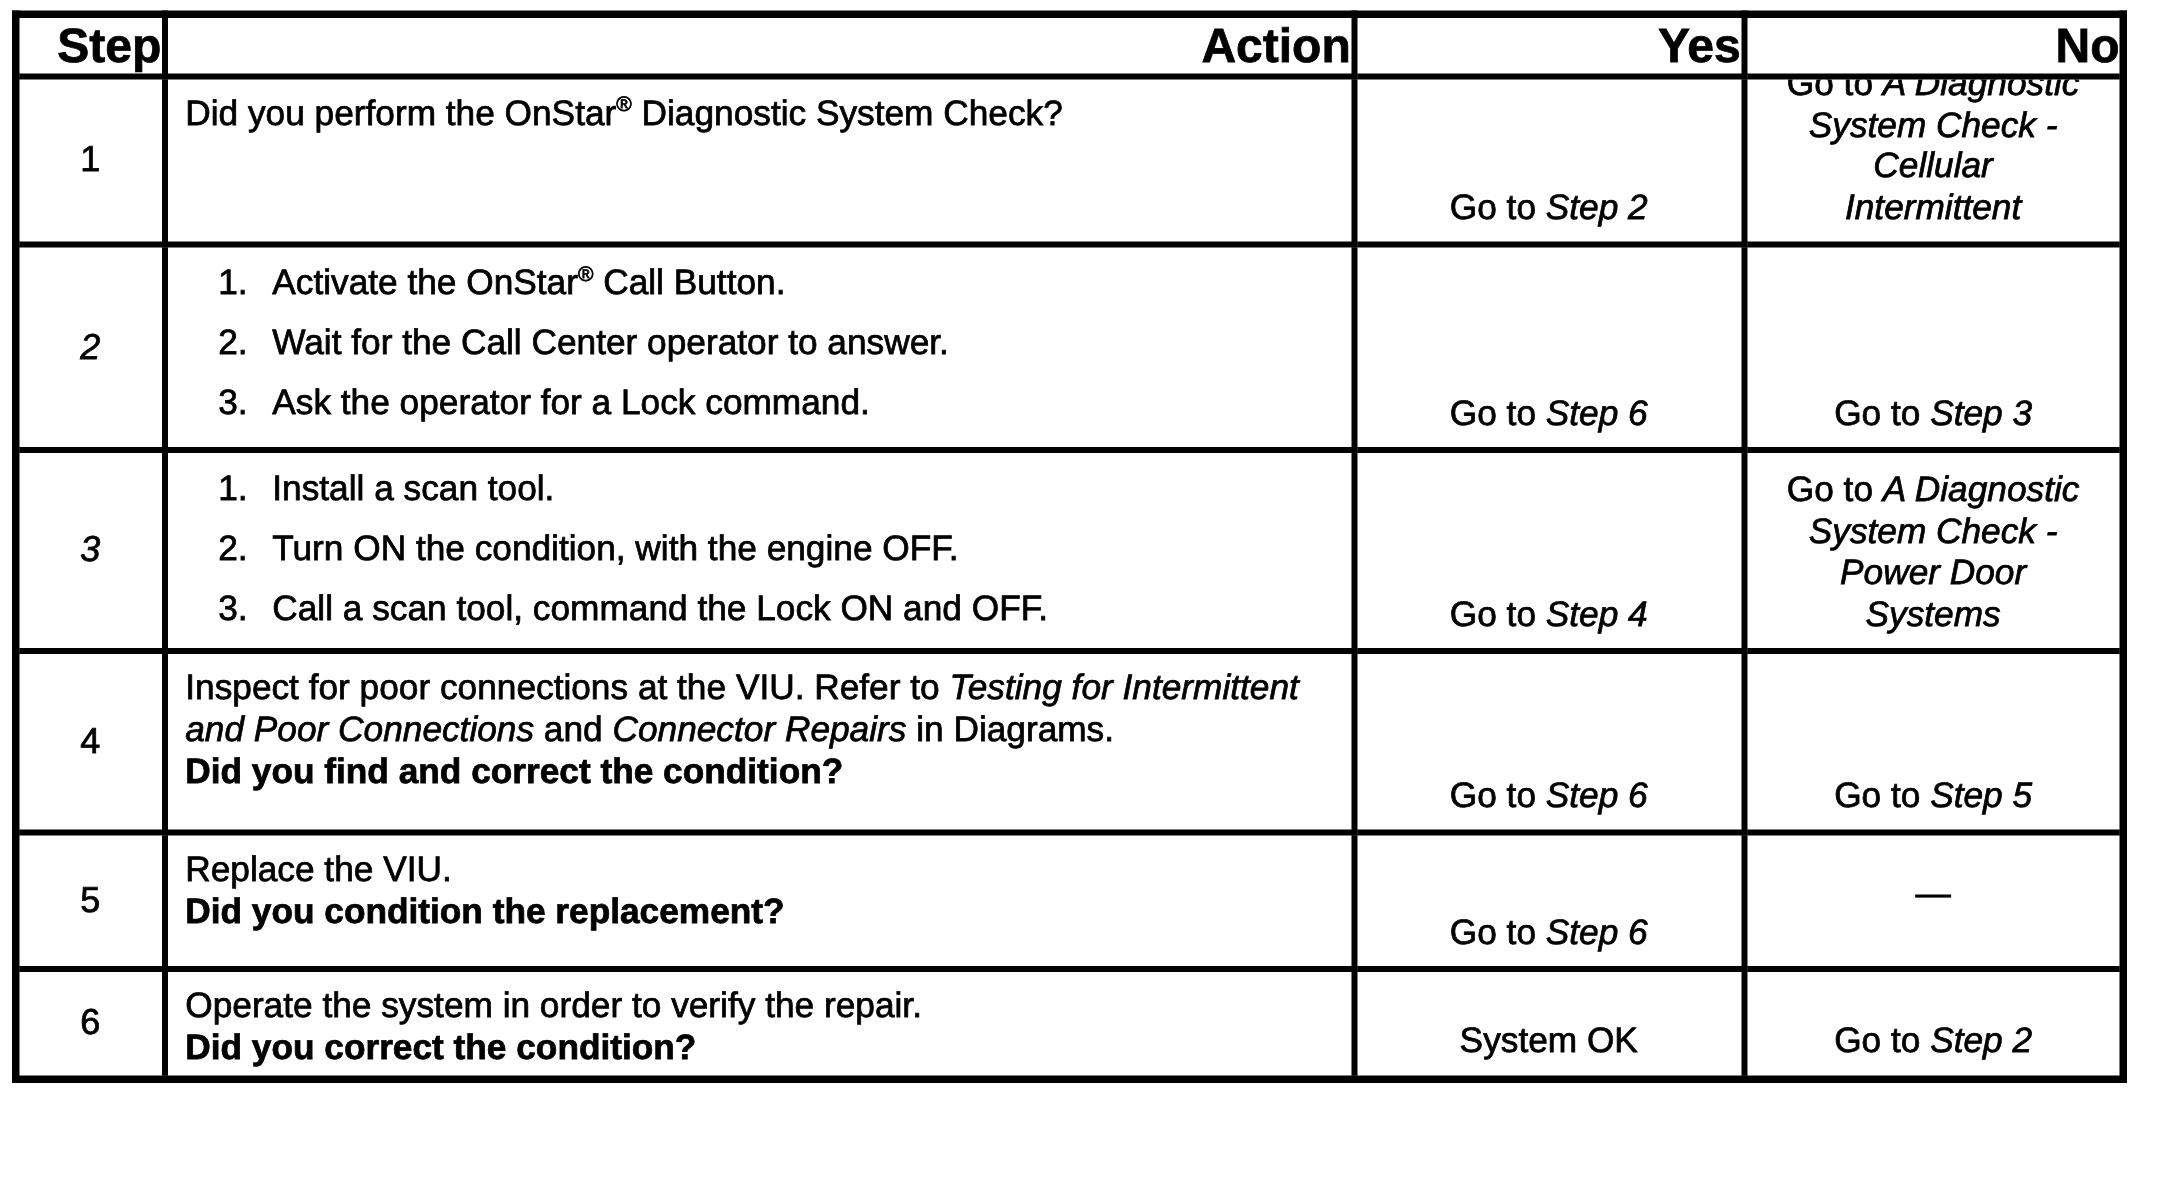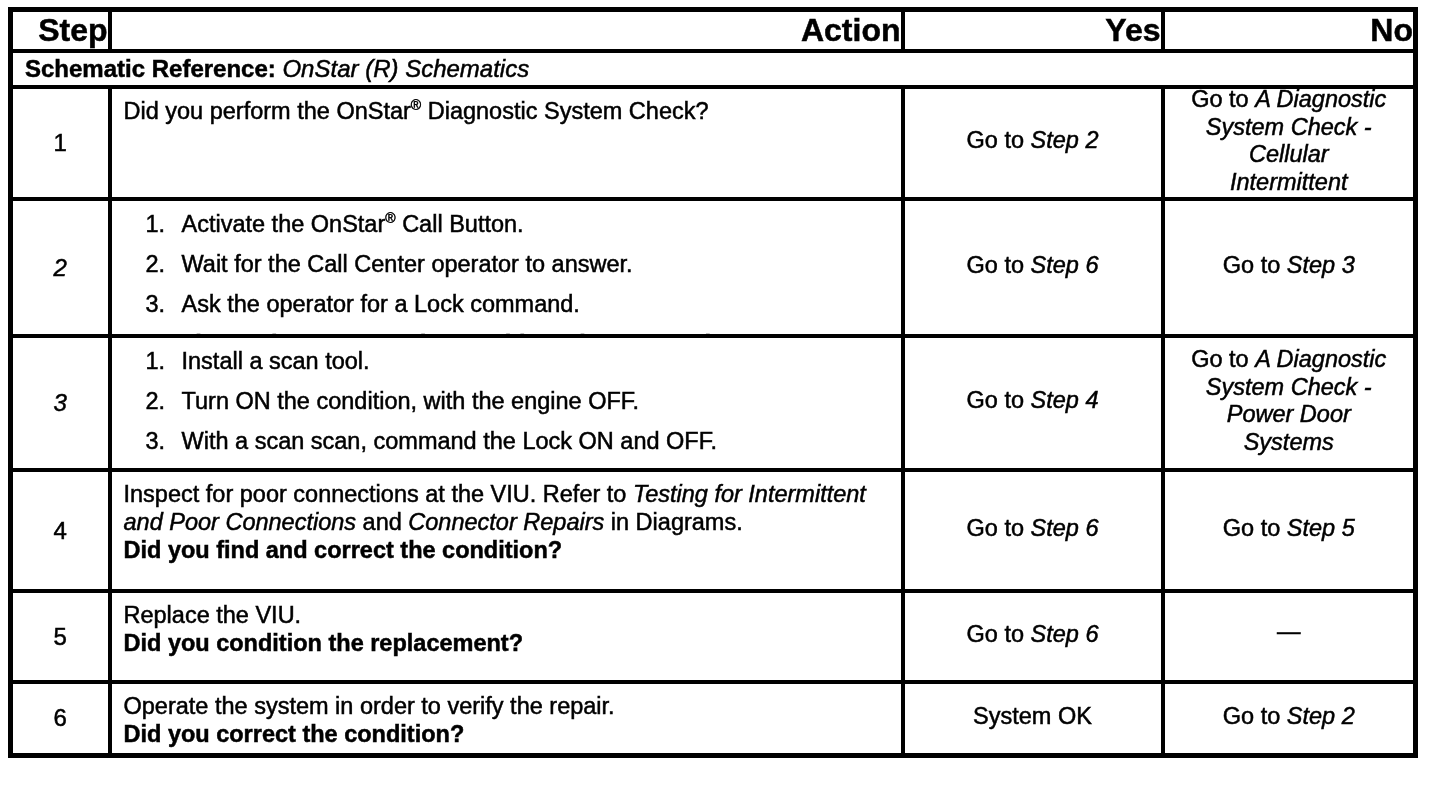--- a/index.html
+++ b/index.html
@@ -30,21 +30,21 @@
     display:flex; flex-direction:column; justify-content:flex-start;
     padding:7px 12px 6px 12px;
   }
   .oli { display:flex; margin:2px 0 12px 22px; line-height:28px; }
   .oli .num { width:36px; flex:none; }
   .para { line-height:28px; margin-top:1px; }
   .question { line-height:28px;font-weight:bold; }
 
   .ans-inner {
     position:absolute; left:0; top:0; right:0; bottom:0;
-    display:flex; flex-direction:column; justify-content:center; align-items:center;
+    display:flex; flex-direction:column; justify-content:flex-end; align-items:center;
     text-align:center; padding:5px 8px 9px 8px; line-height:27.5px;
   }
   .ans-inner.center { justify-content:center; padding-bottom:14px; }
 
   sup { font-size:14px; vertical-align:super; line-height:0; }
   i { font-style:italic; }
 </style>
 </head>
 <body>
 
@@ -58,23 +58,20 @@
     </colgroup>
     <thead>
       <tr style="height:36px">
         <th>Step</th>
         <th>Action</th>
         <th>Yes</th>
         <th>No</th>
       </tr>
     </thead>
     <tbody>
-      <tr style="height:36px">
-        <td class="cell-schematic" colspan="4"><b>Schematic Reference: </b><i>OnStar (R) Schematics</i></td>
-      </tr>
 
     <tr style="height: 112px;">
           <td class="cell-step">1</td>
           <td class="cell-action">
             <div class="action-inner">
               <div>
                 <div class="para">Did you perform the OnStar<sup>®</sup> Diagnostic System Check?</div>
               </div>
             </div>
           </td>
@@ -132,21 +129,21 @@
                 <div class="oli">
                   <span class="num">1.</span>
                   <span>Install a scan tool.</span>
                 </div>
                 <div class="oli">
                   <span class="num">2.</span>
                   <span>Turn ON the condition, with the engine OFF.</span>
                 </div>
                 <div class="oli">
                   <span class="num">3.</span>
-                  <span>With a scan scan, command the Lock ON and OFF.</span>
+                  <span>Call a scan tool, command the Lock ON and OFF.</span>
                 </div>
               </div>
               <div class="question">Does the Lock turn ON and OFF with each command?</div>
             </div>
           </td>
           <td class="cell-ans">
             <div class="ans-inner">
               <div>Go to <i>Step 4</i></div>
             </div>
           </td>

